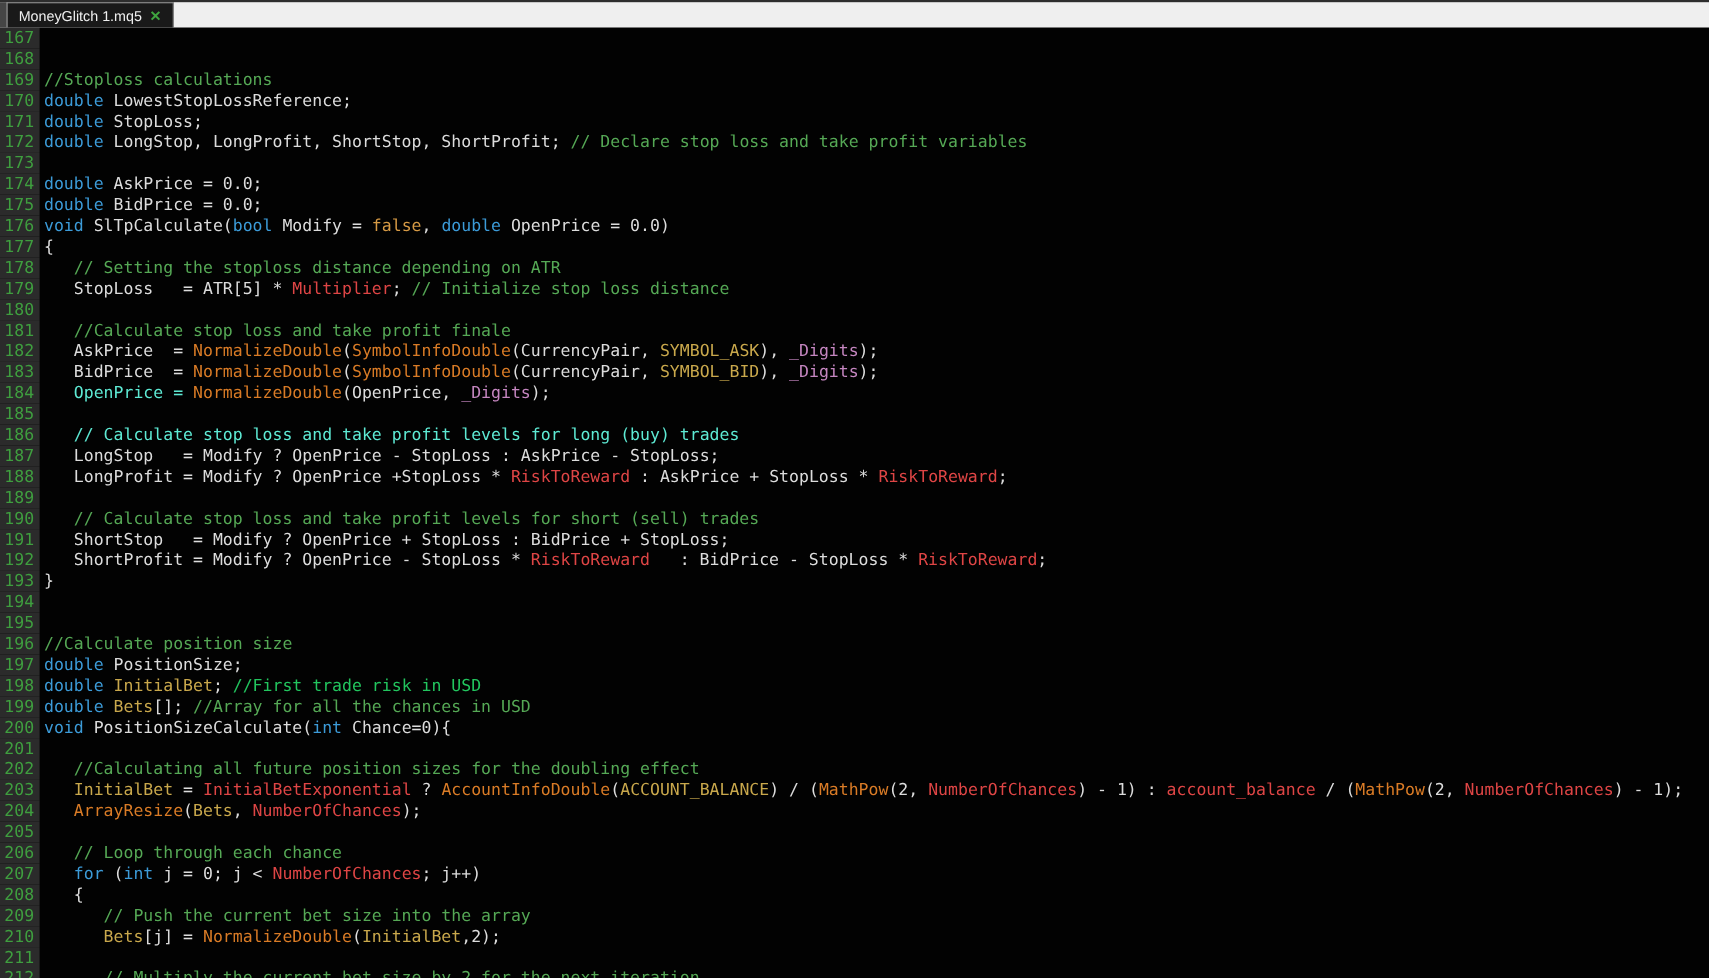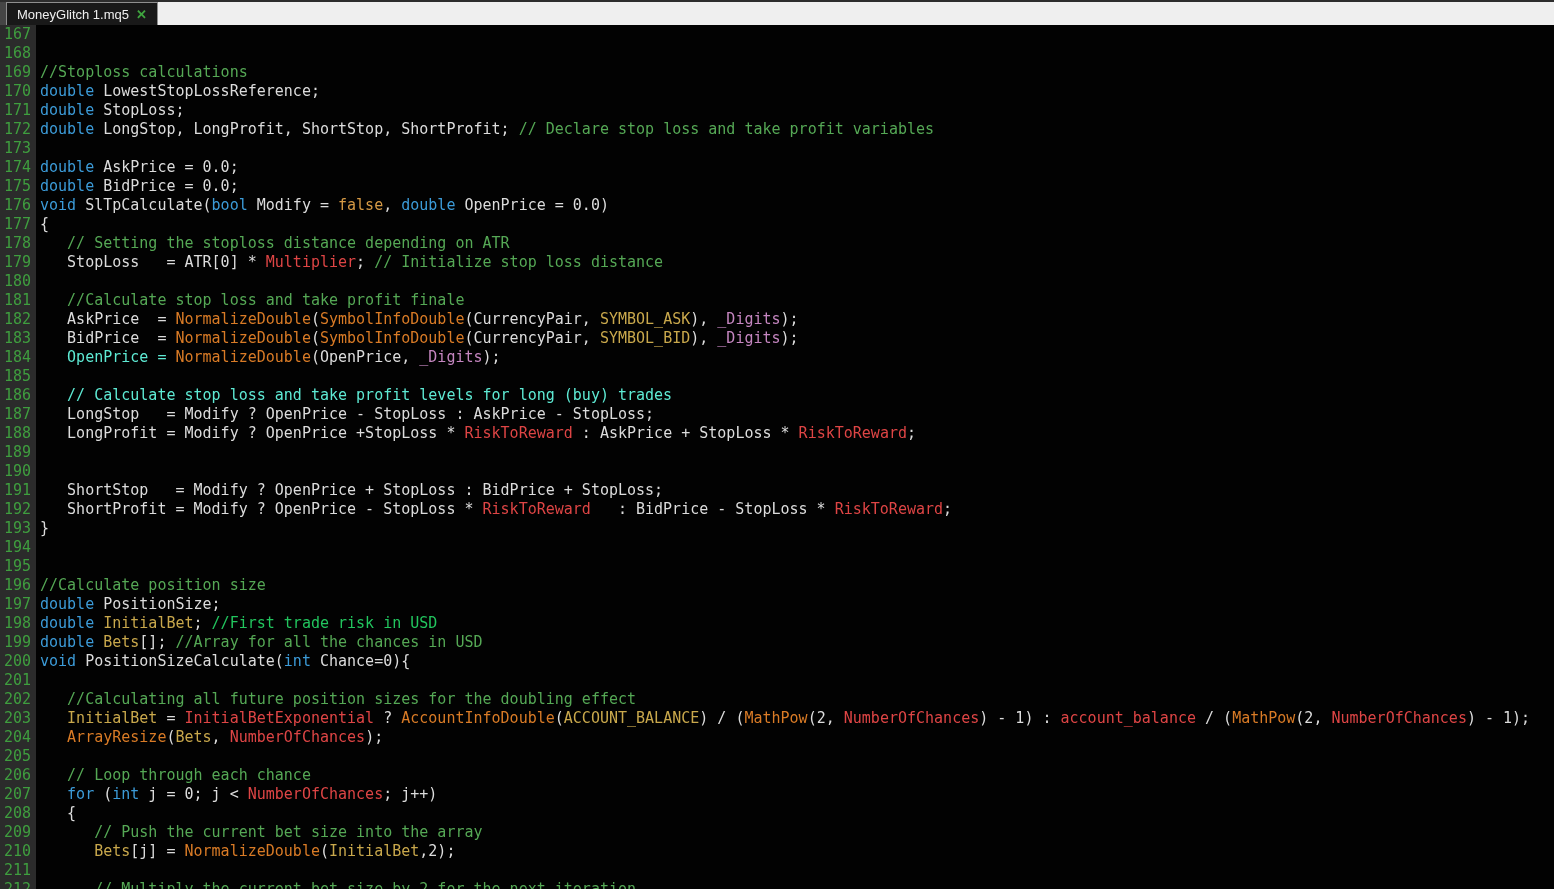--- a/index.html
+++ b/index.html
@@ -68,21 +68,21 @@
       <div class="row">
         <div class="ln">177</div>
         <div class="codeline"><span style="color: rgb(220, 220, 220);">{</span></div>
       </div>
       <div class="row">
         <div class="ln">178</div>
         <div class="codeline"><span style="color: rgb(85, 168, 85);">   // Setting the stoploss distance depending on ATR</span></div>
       </div>
       <div class="row">
         <div class="ln">179</div>
-        <div class="codeline"><span style="color: rgb(220, 220, 220);">   StopLoss   = ATR[0] * </span><span style="color: rgb(222, 69, 69);">Multiplier</span><span style="color: rgb(220, 220, 220);">; </span><span style="color: rgb(85, 168, 85);">// Initialize stop loss distance</span></div>
+        <div class="codeline"><span style="color: rgb(220, 220, 220);">   StopLoss   = ATR[5] * </span><span style="color: rgb(222, 69, 69);">Multiplier</span><span style="color: rgb(220, 220, 220);">; </span><span style="color: rgb(85, 168, 85);">// Initialize stop loss distance</span></div>
       </div>
       <div class="row">
         <div class="ln">180</div>
         <div class="codeline"></div>
       </div>
       <div class="row">
         <div class="ln">181</div>
         <div class="codeline"><span style="color: rgb(85, 168, 85);">   //Calculate stop loss and take profit finale</span></div>
       </div>
       <div class="row">
@@ -112,20 +112,21 @@
       <div class="row">
         <div class="ln">188</div>
         <div class="codeline"><span style="color: rgb(220, 220, 220);">   LongProfit = Modify ? OpenPrice +StopLoss * </span><span style="color: rgb(222, 69, 69);">RiskToReward</span><span style="color: rgb(220, 220, 220);"> : AskPrice + StopLoss * </span><span style="color: rgb(222, 69, 69);">RiskToReward</span><span style="color: rgb(220, 220, 220);">;</span></div>
       </div>
       <div class="row">
         <div class="ln">189</div>
         <div class="codeline"></div>
       </div>
       <div class="row">
         <div class="ln">190</div>
+        <div class="codeline"><span style="color: rgb(85, 168, 85);">   // Calculate stop loss and take profit levels for short (sell) trades</span></div>
       </div>
       <div class="row">
         <div class="ln">191</div>
         <div class="codeline"><span style="color: rgb(220, 220, 220);">   ShortStop   = Modify ? OpenPrice + StopLoss : BidPrice + StopLoss;</span></div>
       </div>
       <div class="row">
         <div class="ln">192</div>
         <div class="codeline"><span style="color: rgb(220, 220, 220);">   ShortProfit = Modify ? OpenPrice - StopLoss * </span><span style="color: rgb(222, 69, 69);">RiskToReward</span><span style="color: rgb(220, 220, 220); padding-left: 18px;"> : BidPrice - StopLoss * </span><span style="color: rgb(222, 69, 69);">RiskToReward</span><span style="color: rgb(220, 220, 220);">;</span></div>
       </div>
       <div class="row">

